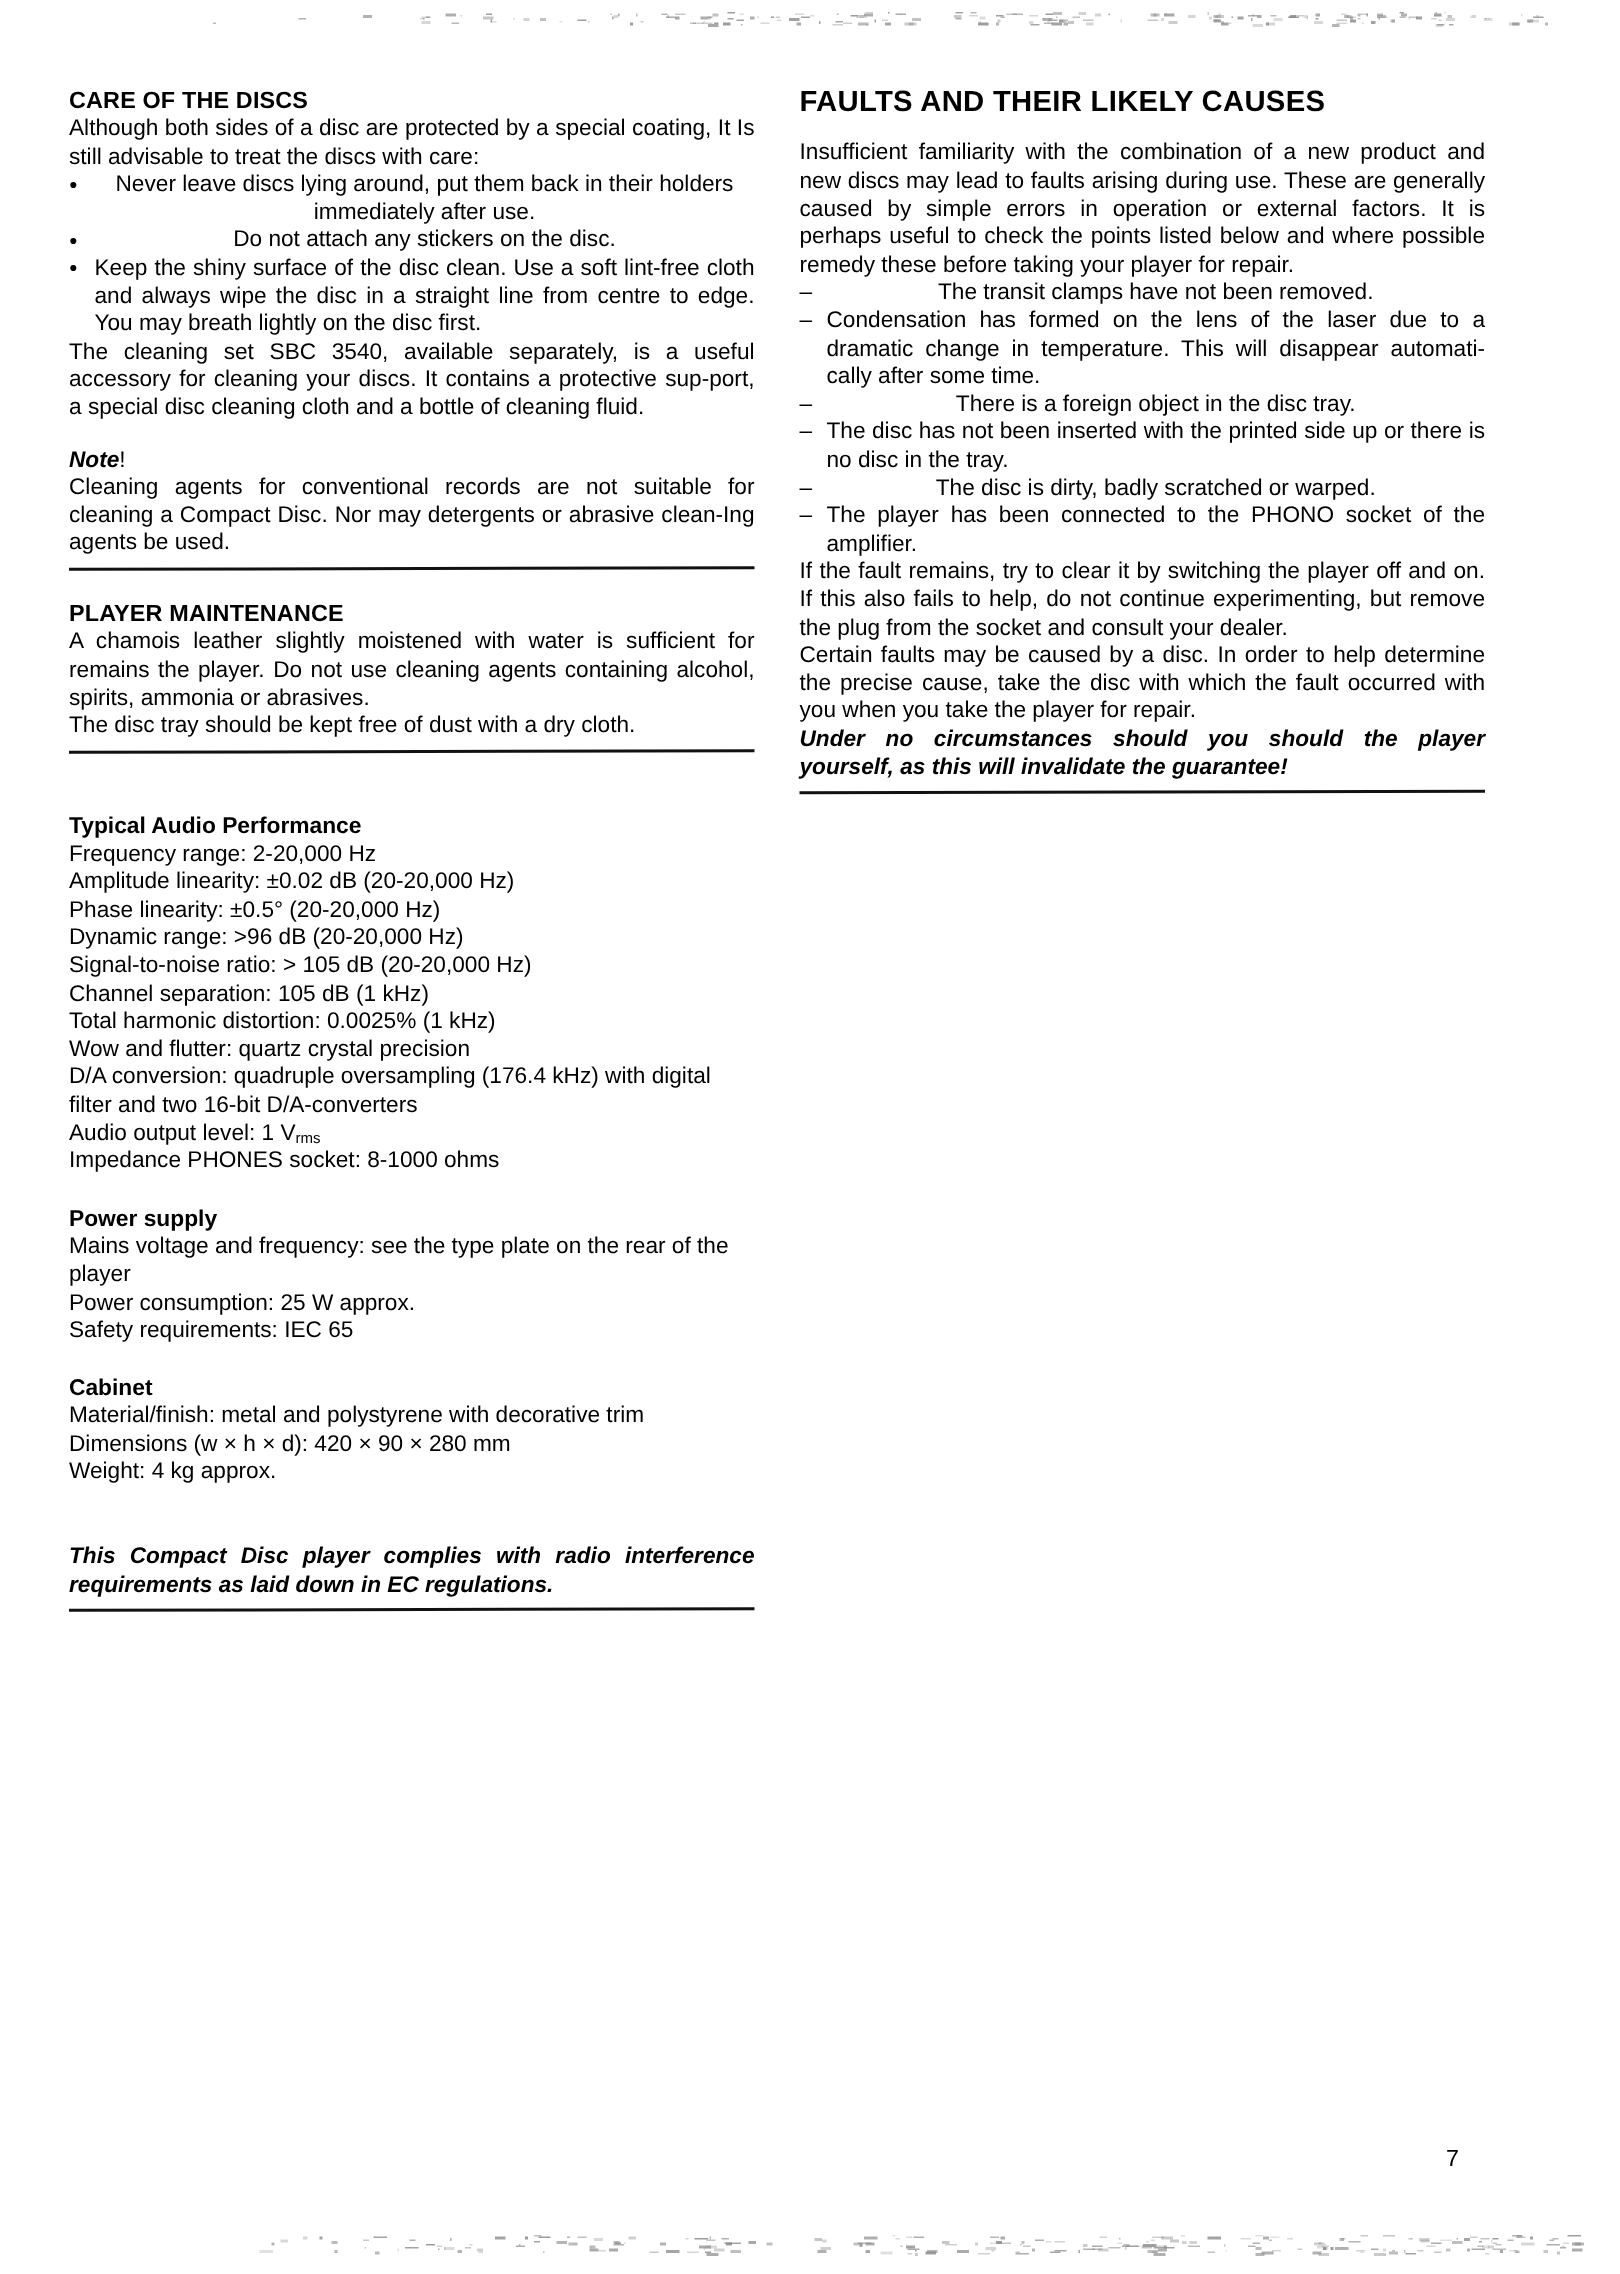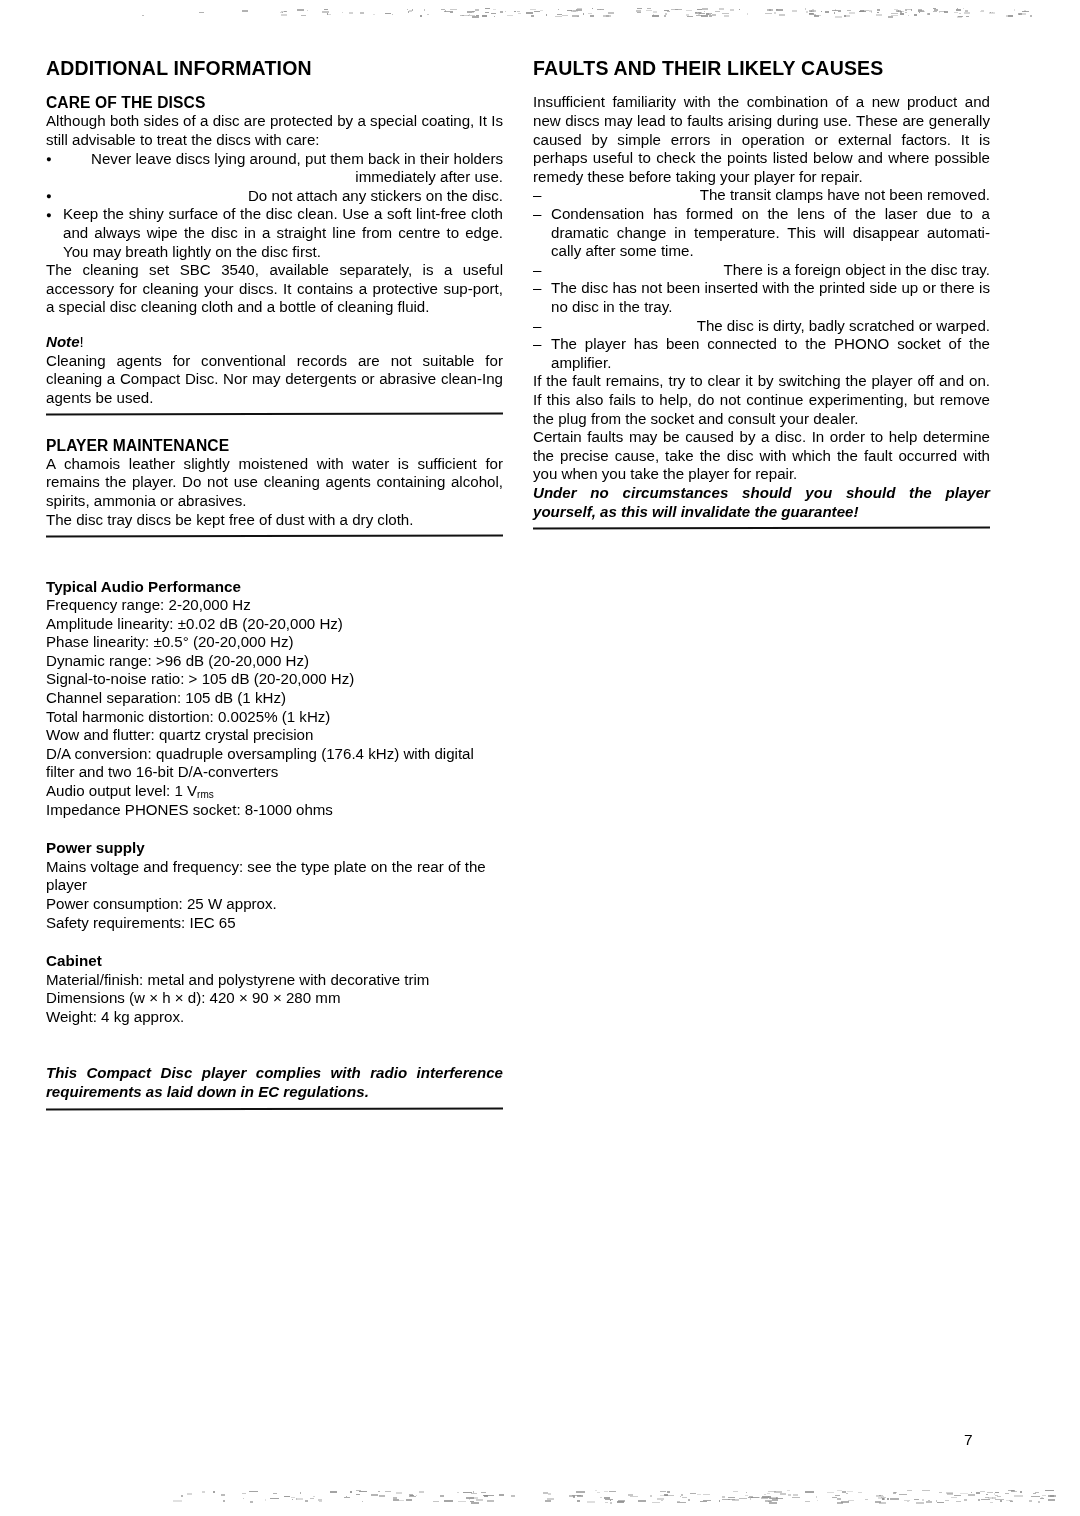--- a/index.html
+++ b/index.html
@@ -93,21 +93,21 @@
     padding: 0;
   }
   ul.bullets li, ul.dashes li {
     position: relative;
     font-size: 15.1px;
     line-height: 18.6px;
     padding-left: 17px;
     text-align: justify;
     text-justify: inter-word;
   }
-  ul.bullets li.flush, ul.dashes li.flush { text-align: right; }
+  ul.bullets li.flush, ul.dashes li.flush { text-align: center; }
   ul.bullets li::before {
     content: "\25CF";
     position: absolute;
     left: 0;
     top: -0.5px;
     font-size: 9.5px;
     line-height: 19.4px;
   }
   ul.dashes li {
     padding-left: 18px;
@@ -370,21 +370,20 @@
       <span style="left:476.4px;top:6.9px;width:3px;height:1px;opacity:0.82"></span>
       <span style="left:517.1px;top:3.1px;width:3px;height:1px;opacity:0.46"></span>
       <span style="left:776.2px;top:1.2px;width:2px;height:1px;opacity:0.48"></span>
       <span style="left:420.1px;top:7.4px;width:2px;height:2px;opacity:0.83"></span>
       <span style="left:602.7px;top:6.9px;width:6px;height:2px;opacity:0.45"></span>
       <span style="left:958.6px;top:4.6px;width:2px;height:1px;opacity:0.41"></span>
     </div>
 
   <div class="col" id="col-left">
 
-    <h1 class="doc-h1">ADDITIONAL INFORMATION</h1>
 
     <h2 class="doc-h2">CARE OF THE DISCS</h2>
 
     <p class="body">Although both sides of a disc are protected by a special coating, It Is still advisable to treat the discs with care:</p>
 
     <ul class="bullets">
       <li class="flush">Never leave discs lying around, put them back in their holders immediately after use.</li>
       <li class="flush">Do not attach any stickers on the disc.</li>
       <li>Keep the shiny surface of the disc clean. Use a soft lint-free cloth and always wipe the disc in a straight line from centre to edge. You may breath lightly on the disc first.</li>
     </ul>
@@ -398,21 +397,21 @@
     <p class="body">Cleaning agents for conventional records are not suitable for cleaning a Compact Disc. Nor may detergents or abrasive clean-Ing agents be used.</p>
 
     <div class="sp6"></div>
     <div class="rule"></div>
     <div class="sp20"></div>
 
     <h2 class="doc-h2">PLAYER MAINTENANCE</h2>
 
     <p class="body">A chamois leather slightly moistened with water is sufficient for remains the player. Do not use cleaning agents containing alcohol, spirits, ammonia or abrasives.</p>
 
-    <p class="body flush">The disc tray discs be kept free of dust with a dry cloth.</p>
+    <p class="body flush">The disc tray should be kept free of dust with a dry cloth.</p>
 
     <div class="sp6"></div>
     <div class="rule"></div>
     <div class="sp20"></div>
 
 
     <div class="sp20"></div>
 
     <h3 class="doc-h3">Typical Audio Performance</h3>
 

